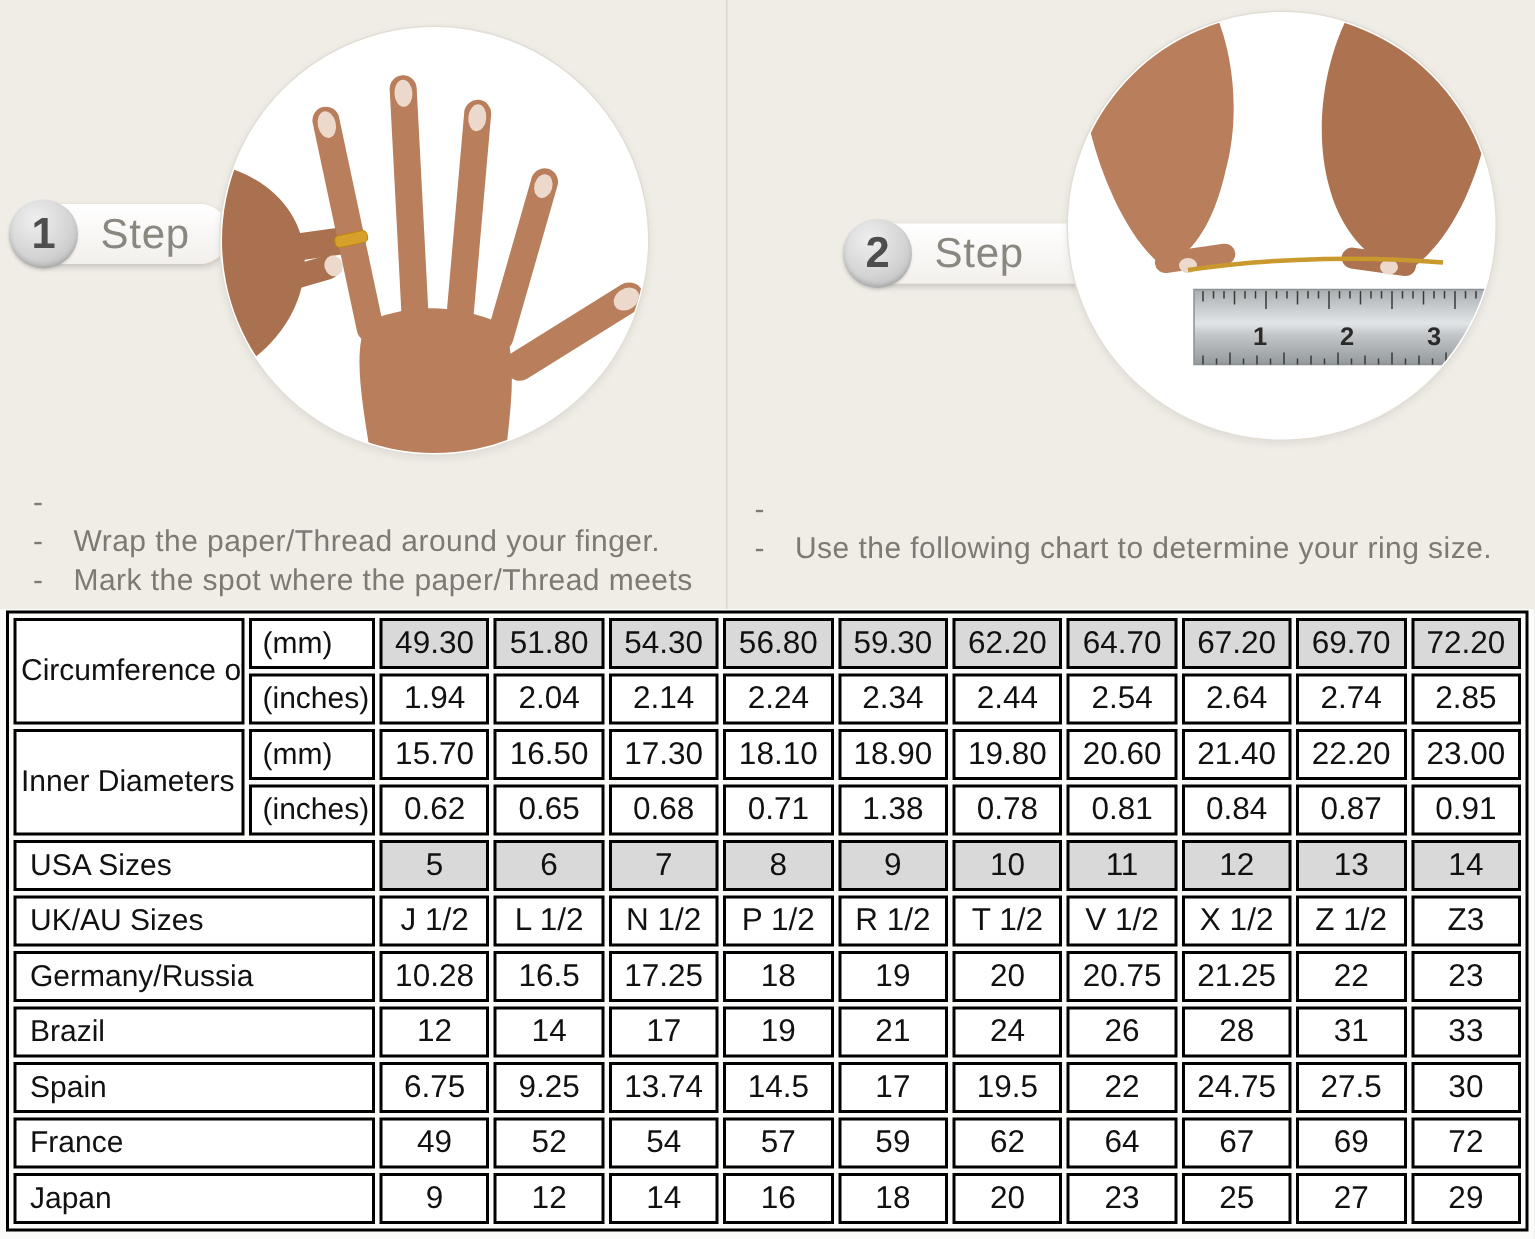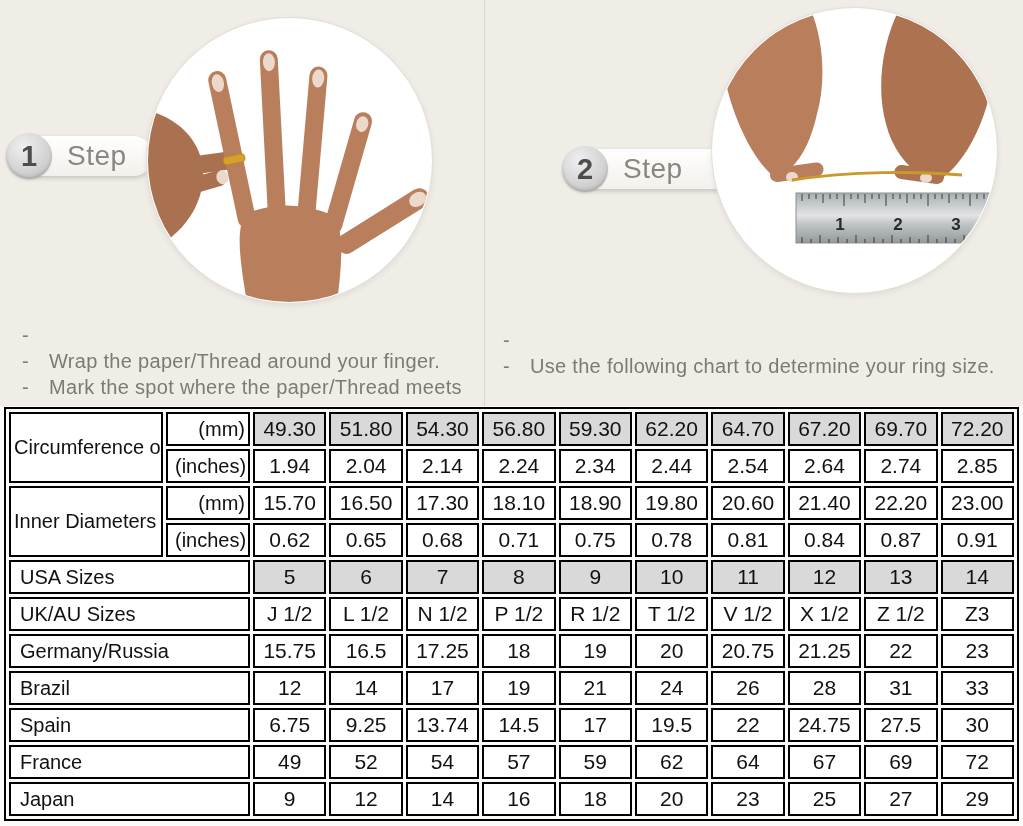--- a/index.html
+++ b/index.html
@@ -56,21 +56,21 @@
   table.size-table{
     margin:1px auto 0 auto;width:1015px;height:414px;
     border:2px solid #000;border-spacing:3px;table-layout:fixed;
     background:#fbfbfa;
   }
   .size-table td{
     border:2px solid #000;background:#fff;height:30px;
     font-size:21px;color:#111;padding:0 3px;white-space:nowrap;overflow:hidden;
   }
   .size-table td.group-label{font-size:20px;text-align:center;line-height:1.15;}
-  .size-table td.unit-cell{text-align:right;padding-left:7px;font-size:20px;}
+  .size-table td.unit-cell{text-align:left;padding-left:7px;font-size:20px;}
   .size-table td.country-label{text-align:left;padding-left:9px;font-size:20px;}
   .size-table td.val{text-align:center;}
   .size-table td.shaded{background:#d9d9d9;}
 </style>
 </head>
 <body>
 
 <div class="top-section">
 
   <section class="panel panel-left">
@@ -259,21 +259,21 @@
           <td class="val">21.40</td>
           <td class="val">22.20</td>
           <td class="val">23.00</td>
         </tr>
         <tr>
           <td class="unit-cell">(inches)</td>
           <td class="val">0.62</td>
           <td class="val">0.65</td>
           <td class="val">0.68</td>
           <td class="val">0.71</td>
-          <td class="val">0.75</td>
+          <td class="val">1.38</td>
           <td class="val">0.78</td>
           <td class="val">0.81</td>
           <td class="val">0.84</td>
           <td class="val">0.87</td>
           <td class="val">0.91</td>
         </tr>
         <tr>
           <td class="country-label" colspan="2">USA Sizes</td>
           <td class="val shaded">5</td>
           <td class="val shaded">6</td>
@@ -294,21 +294,21 @@
           <td class="val">P 1/2</td>
           <td class="val">R 1/2</td>
           <td class="val">T 1/2</td>
           <td class="val">V 1/2</td>
           <td class="val">X 1/2</td>
           <td class="val">Z 1/2</td>
           <td class="val">Z3</td>
         </tr>
         <tr>
           <td class="country-label" colspan="2">Germany/Russia</td>
-          <td class="val">15.75</td>
+          <td class="val">10.28</td>
           <td class="val">16.5</td>
           <td class="val">17.25</td>
           <td class="val">18</td>
           <td class="val">19</td>
           <td class="val">20</td>
           <td class="val">20.75</td>
           <td class="val">21.25</td>
           <td class="val">22</td>
           <td class="val">23</td>
         </tr>

